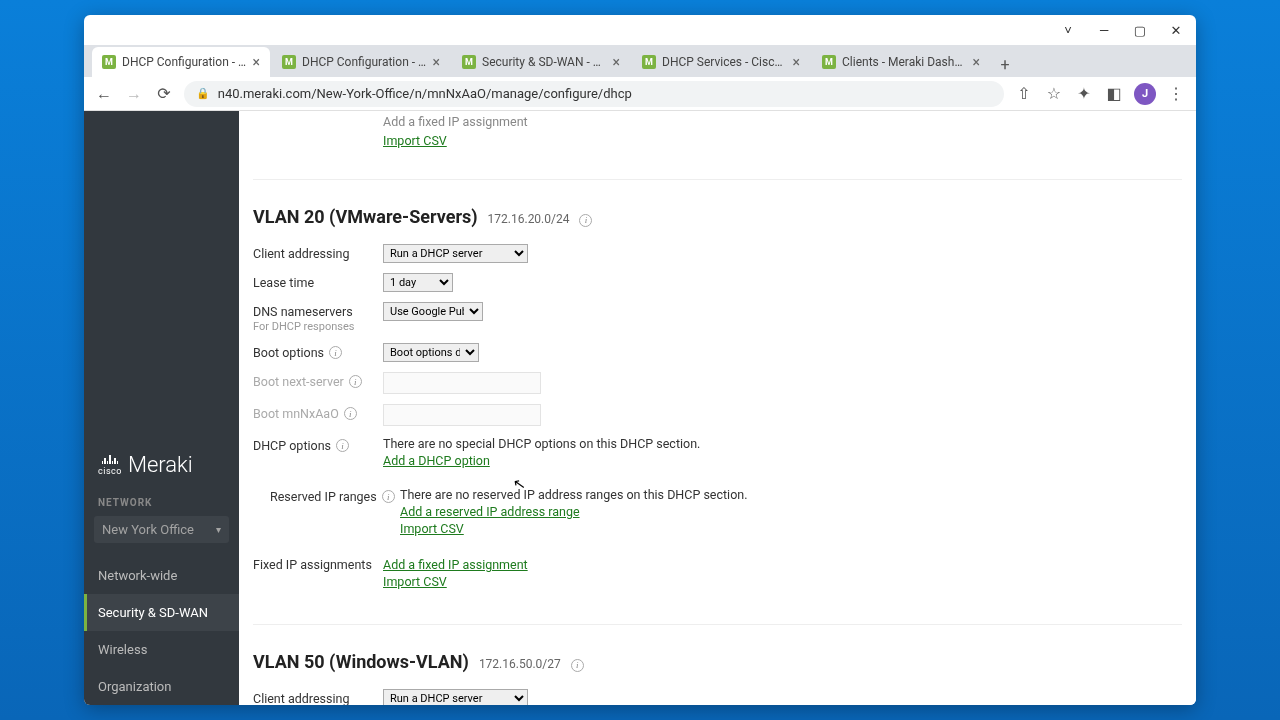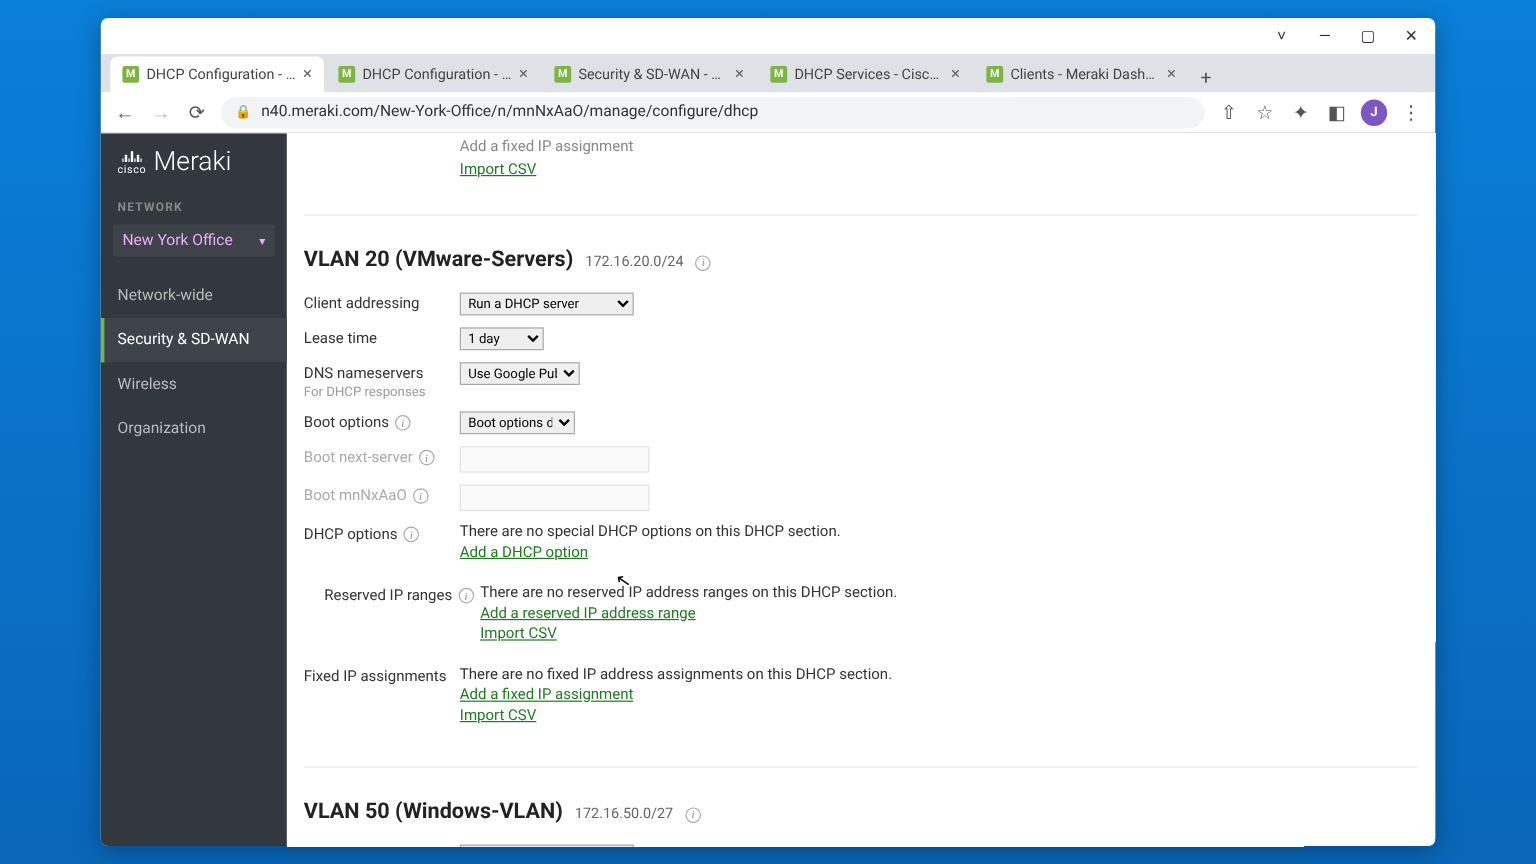--- a/index.html
+++ b/index.html
@@ -16,28 +16,28 @@
 .tab-title { overflow: hidden; text-overflow: ellipsis; flex: 1; }
 .tab-close { font-size: 14px; color: #666; cursor: pointer; flex-shrink: 0; }
 .tab-new { width: 26px; height: 26px; display: flex; align-items: center; justify-content: center; font-size: 16px; color: #555; cursor: pointer; }
 .addrbar { height: 34px; display: flex; align-items: center; padding: 0 10px; gap: 10px; border-bottom: 1px solid #e0e0e0; background: #fff; }
 .nav-btn { width: 20px; height: 20px; display: flex; align-items: center; justify-content: center; color: #555; cursor: pointer; }
 .addr-input { flex: 1; height: 26px; background: #f1f3f4; border-radius: 13px; display: flex; align-items: center; padding: 0 12px; font-size: 13px; color: #333; gap: 8px; }
 .addr-lock { font-size: 11px; color: #555; }
 .addr-icon { width: 20px; height: 20px; display: flex; align-items: center; justify-content: center; color: #555; cursor: pointer; }
 .addr-profile { width: 22px; height: 22px; border-radius: 50%; background: #7e57c2; color: #fff; display: flex; align-items: center; justify-content: center; font-size: 11px; font-weight: bold; }
 .content { flex: 1; display: flex; overflow: hidden; position: relative; }
-.sidebar { width: 155px; background: #32383e; color: #bbb; flex-shrink: 0; display: flex; flex-direction: column; }
+.sidebar { width: 155px; background: #32383e; color: #bbb; flex-shrink: 0; display: flex; flex-direction: column; justify-content: flex-end; }
 .logo { padding: 12px 14px; display: flex; align-items: center; gap: 6px; color: #fff; }
 .logo-cisco { font-size: 9px; letter-spacing: 0.5px; display:flex; flex-direction:column; align-items:center; }
 .logo-bars { display:flex; gap:1px; align-items:flex-end; height:10px; margin-bottom:2px;}
 .logo-bars span{ width:1.5px; background:#fff; }
 .logo-meraki { font-size: 22px; font-weight: 300; }
 .nav-section-label { padding: 8px 14px 4px; font-size: 10px; letter-spacing: 1px; color: #888; font-weight: bold; }
-.network-select { margin: 4px 10px 14px; padding: 6px 8px; background: #3d4349; border-radius: 3px; font-size: 13px; color: #f0abfc; display: flex; align-items: center; justify-content: space-between; cursor: pointer; }
+.network-select { margin: 4px 10px 14px; padding: 6px 8px; background: #3d4349; border-radius: 3px; font-size: 13px; color: #a3a3a3; display: flex; align-items: center; justify-content: space-between; cursor: pointer; }
 .nav-item { padding: 11px 14px; font-size: 13px; color: #bbb; cursor: pointer; }
 .nav-item.active { background: #3d4349; color: #fff; border-left: 3px solid #7cb342; padding-left: 11px; }
 .main { flex: 1; overflow-y: auto; padding: 0 14px 20px; background: #fff; position: relative; }
 .main::-webkit-scrollbar{ width: 14px; }
 .main::-webkit-scrollbar-thumb{ background:#c1c1c1; border-radius:7px; border:3px solid #fff;}
 .main::-webkit-scrollbar-track{ background:#f9f9f9;}
 .section-block { padding: 0 0 30px 0; border-bottom: 1px solid #eee; }
 .partial-top { padding-bottom: 30px; border-bottom: 1px solid #eee; }
 .partial-top .link-row { padding-left: 130px; margin-top:0; }
 .section-header { padding: 26px 0 12px 0; display: flex; align-items: baseline; gap: 10px; }
@@ -216,21 +216,20 @@
               <div class="desc-text">There are no reserved IP address ranges on this DHCP section.</div>
               <div class="link-row"><span class="link">Add a reserved IP address range</span></div>
               <div class="link-row"><span class="link">Import CSV</span></div>
             </div>
           </div>
           <div class="form-row" style="padding-top:14px;">
             <div class="form-label">
               <span>Fixed IP assignments</span>
             </div>
             <div class="form-value">
-              <div class="desc-text">There are no fixed IP address assignments on this DHCP section.</div>
               <div class="link-row"><span class="link">Add a fixed IP assignment</span></div>
               <div class="link-row"><span class="link">Import CSV</span></div>
             </div>
           </div>
         </div>
 
         <div class="section-block">
           <div class="section-header">
             <span class="section-title">VLAN 50 (Windows-VLAN)</span>
             <span class="section-subnet">172.16.50.0/27</span>

